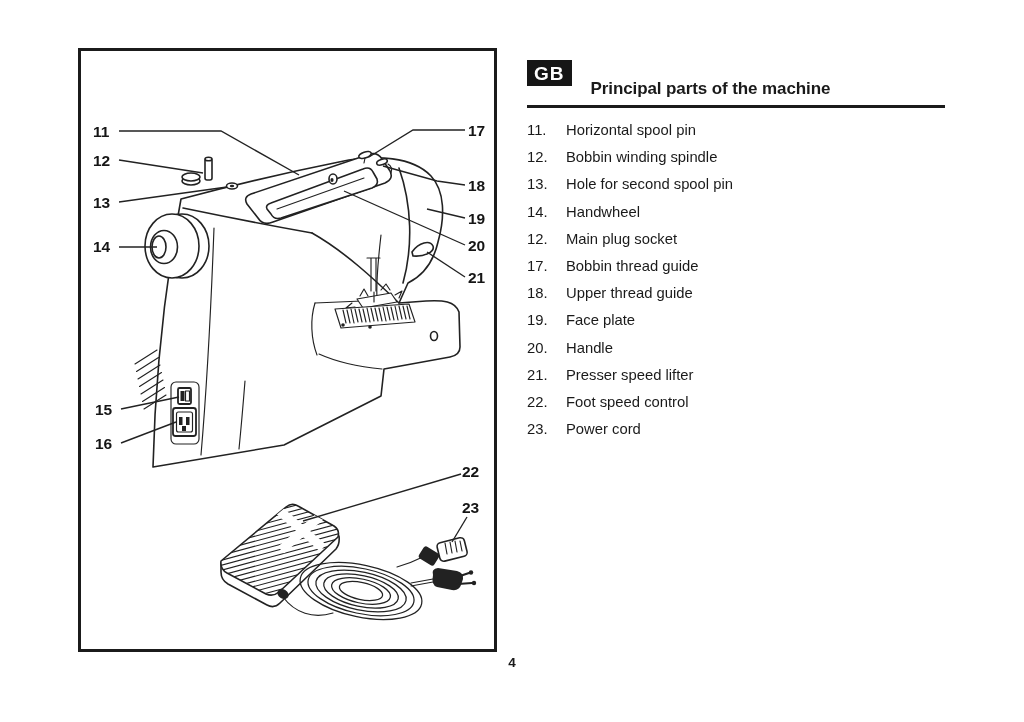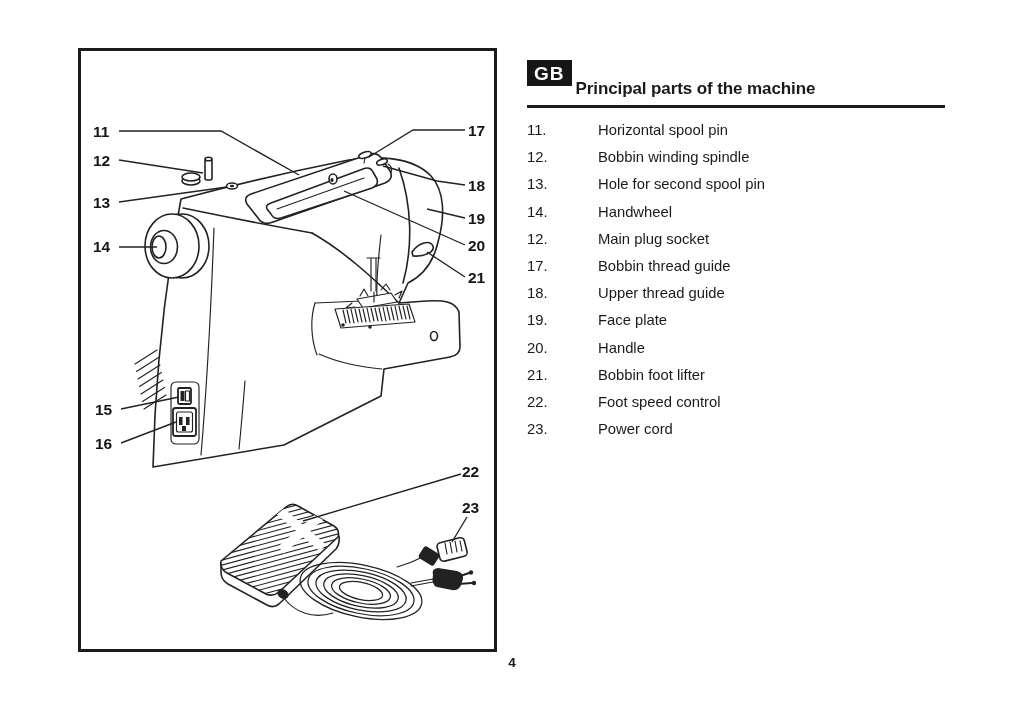--- a/index.html
+++ b/index.html
@@ -22,43 +22,42 @@
     background:#ffffff;
     text-align:right;
   }
   .figure-box svg{display:block;width:413px;height:598px;}
 
   
   .right-col{
     position:absolute;left:527px;top:47px;width:418px;
   }
   .header-row{
-    display:flex;align-items:center;gap:4px;
+    display:flex;align-items:center;gap:19px;
     border-bottom:3px solid #1b1b1b;
     padding-bottom:6px;
   }
   .gb-badge{
     background:#161616;color:#ffffff;
     font-weight:bold;font-size:19px;line-height:1;
     padding:4px 7px 3px 7px;letter-spacing:1px;
   }
   .doc-title{
     font-size:17px;font-weight:bold;letter-spacing:-0.1px;
     white-space:nowrap;
     margin-top:32px;
   }
   .parts-list{margin-top:9px;}
   .part-row{
     display:flex;
     font-size:14.8px;line-height:27.2px;
     color:#1a1a1a;
-    gap:40px;
   }
   .part-num{width:31px;flex:none;}
-  .part-label{flex:1;}
+  .part-label{flex:1;margin-left:8px;}
 
   .page-num{
     position:absolute;left:498px;top:655px;width:28px;
     text-align:center;font-size:13.5px;font-weight:bold;
   }
 
   
   .art{stroke:#222;fill:none;stroke-width:1.6;stroke-linecap:round;stroke-linejoin:round;}
   .art .fillw{fill:#ffffff;}
   .art .thin{stroke-width:1.15;}
@@ -268,21 +267,21 @@
       <div class="part-row">
           <span class="part-num">19.</span>
           <span class="part-label">Face plate</span>
         </div>
       <div class="part-row">
           <span class="part-num">20.</span>
           <span class="part-label">Handle</span>
         </div>
       <div class="part-row">
           <span class="part-num">21.</span>
-          <span class="part-label">Bobbin foot lifter</span>
+          <span class="part-label">Presser speed lifter</span>
         </div>
       <div class="part-row">
           <span class="part-num">22.</span>
           <span class="part-label">Foot speed control</span>
         </div>
       <div class="part-row">
           <span class="part-num">23.</span>
           <span class="part-label">Power cord</span>
         </div>
     </div>

